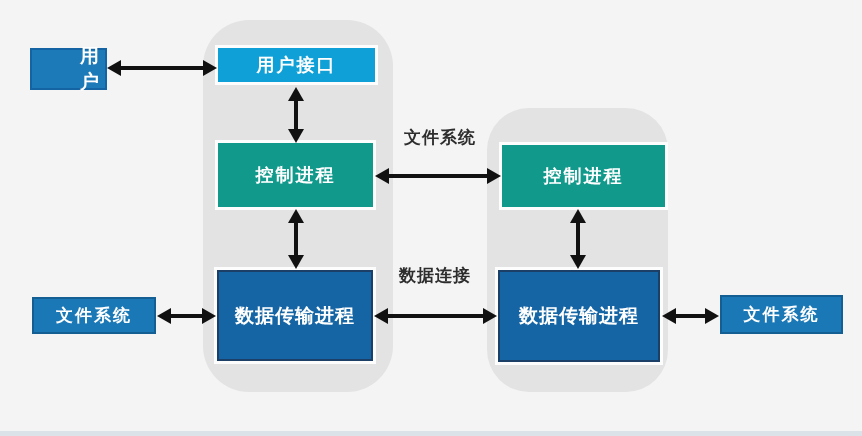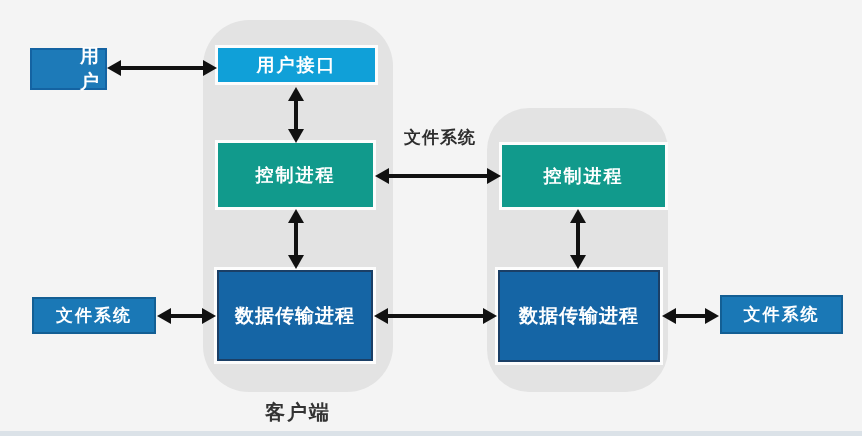--- a/index.html
+++ b/index.html
@@ -131,17 +131,17 @@
       <span class="shaft"></span>
     </div>
   <div class="ah" style="left:157px; top:308px; width:59px; height:16px;">
       <span class="shaft"></span>
     </div>
   <div class="ah" style="left:662px; top:308px; width:57px; height:16px;">
       <span class="shaft"></span>
     </div>
 
   <div class="conn-label" style="left:404px; top:126px;">文件系统</div>
+  <div class="conn-label" style="left:399px; top:264px;">数据连接</div>
 
-  <div class="caption" style="left:298px; top:399px;">客户端</div>
 
   <div class="bottom-bar"></div>
 </div>
 
 </body></html>

